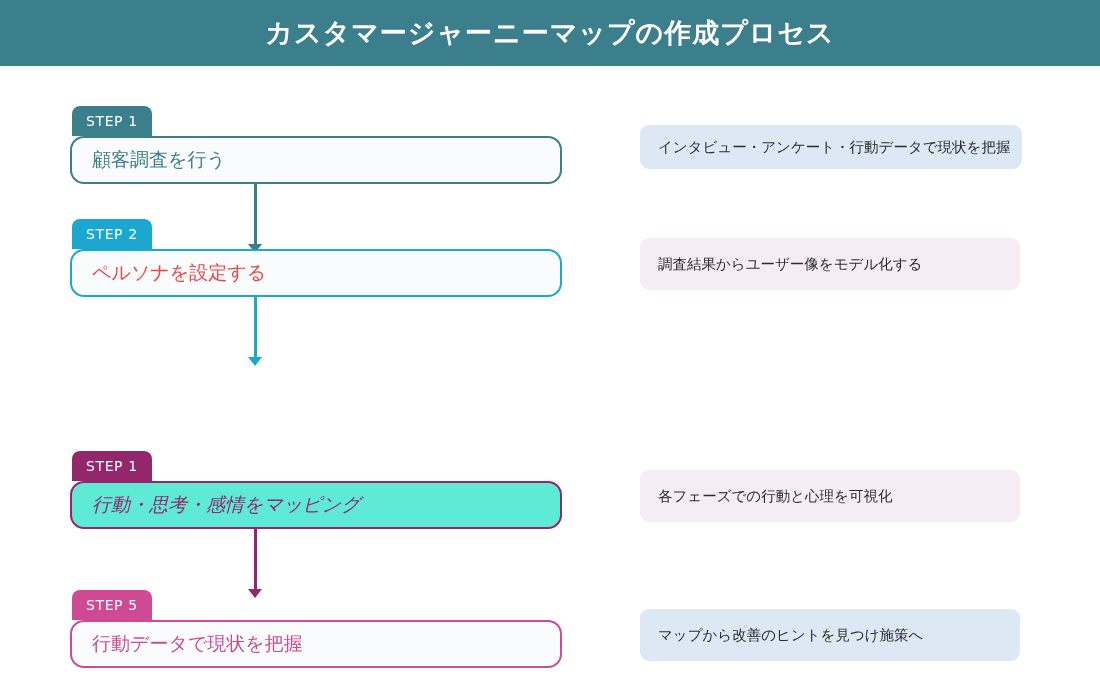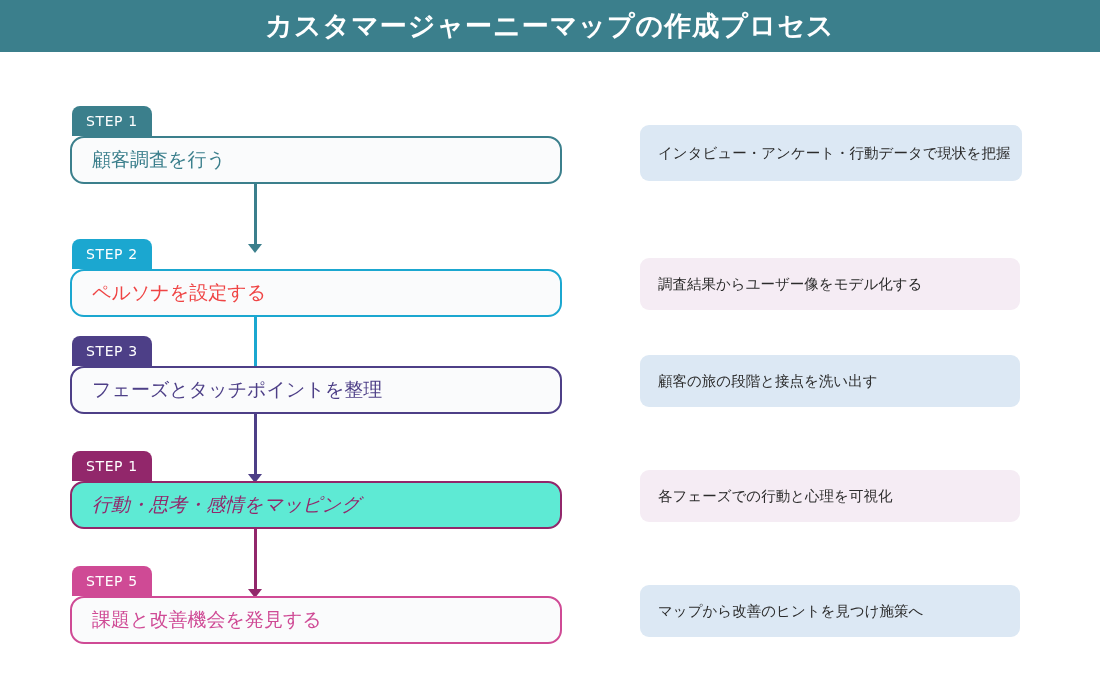--- a/index.html
+++ b/index.html
@@ -15,21 +15,21 @@
     overflow: hidden;
     position: relative;
   }
 
   
   #header-bar {
     position: absolute;
     left: 0;
     top: 0;
     width: 1100px;
-    height: 52px;
+    height: 66px;
     background: #3b7f8c;
     display: flex;
     align-items: center;
     justify-content: center;
   }
   #header-title {
     color: #ffffff;
     font-size: 27px;
     font-weight: bold;
     letter-spacing: 1px;
@@ -126,21 +126,21 @@
     left: 640px;
     height: 62px;
     border-radius: 9px;
     display: flex;
     align-items: center;
     box-sizing: border-box;
     z-index: 1;
   }
   .desc-panel.narrow {
     width: 382px;
-    height: 56px;
+    height: 44px;
     top: 44px;
   }
   .desc-panel.wide {
     width: 380px;
     height: 52px;
   }
   .desc-text {
     padding-left: 18px;
     font-size: 14.5px;
     color: #2b2b2b;
@@ -161,61 +161,48 @@
         <div class="connector-head" style="border-top-color: rgb(59, 127, 140);"></div>
       </div>
       <div class="step-badge" style="background: rgb(59, 127, 140);">STEP 1</div>
       <div class="step-card" style="border-color: rgb(59, 127, 140); background: rgb(250, 251, 252);">
         <div class="step-card-label" style="color: rgb(59, 127, 140);">顧客調査を行う</div>
       </div>
       <div class="desc-panel narrow" style="background: rgb(220, 232, 244);">
         <div class="desc-text">インタビュー・アンケート・行動データで現状を把握</div>
       </div>
     </div>
-    <div class="step-row" style="top: 148px;">
+    <div class="step-row" style="top: 128px;">
       <div class="connector">
         <div class="connector-line" style="background: rgb(27, 167, 208);"></div>
         <div class="connector-head" style="border-top-color: rgb(27, 167, 208);"></div>
       </div>
       <div class="step-badge" style="background: rgb(27, 167, 208);">STEP 2</div>
       <div class="step-card" style="border-color: rgb(27, 167, 208); background: rgb(250, 251, 252);">
         <div class="step-card-label" style="color: #ef4444;">ペルソナを設定する</div>
       </div>
       <div class="desc-panel wide" style="background: rgb(245, 236, 244);">
         <div class="desc-text">調査結果からユーザー像をモデル化する</div>
-      </div>
-    </div>
-    <div class="step-row" style="top: 245px;">
-      <div class="connector">
-        <div class="connector-line" style="background: rgb(77, 63, 135);"></div>
-        <div class="connector-head" style="border-top-color: rgb(77, 63, 135);"></div>
-      </div>
-      <div class="step-badge" style="background: rgb(77, 63, 135);">STEP 3</div>
-      <div class="step-card" style="border-color: rgb(77, 63, 135); background: rgb(250, 251, 252);">
-        <div class="step-card-label" style="color: rgb(77, 63, 135);">フェーズとタッチポイントを整理</div>
-      </div>
-      <div class="desc-panel wide" style="background: rgb(220, 232, 244);">
-        <div class="desc-text">顧客の旅の段階と接点を洗い出す</div>
       </div>
     </div>
     <div class="step-row" style="top: 360px;">
       <div class="connector">
         <div class="connector-line" style="background: rgb(146, 39, 107);"></div>
         <div class="connector-head" style="border-top-color: rgb(146, 39, 107);"></div>
       </div>
       <div class="step-badge" style="background: rgb(146, 39, 107);">STEP 1</div>
       <div class="step-card" style="border-color: rgb(146, 39, 107); background: #5eead4; font-style: italic;">
         <div class="step-card-label" style="color: rgb(146, 39, 107);">行動・思考・感情をマッピング</div>
       </div>
       <div class="desc-panel wide" style="background: rgb(245, 236, 244);">
         <div class="desc-text">各フェーズでの行動と心理を可視化</div>
       </div>
     </div>
-    <div class="step-row" style="top: 475px; text-align: center;">
+    <div class="step-row" style="top: 499px; text-align: center;">
       <div class="step-badge" style="background: rgb(207, 74, 149);">STEP 5</div>
       <div class="step-card" style="border-color: rgb(207, 74, 149); background: rgb(250, 251, 252);">
-        <div class="step-card-label" style="color: rgb(207, 74, 149);">課題と改善機会を発見する</div>
+        <div class="step-card-label" style="color: rgb(207, 74, 149);">行動データで現状を把握</div>
       </div>
       <div class="desc-panel wide" style="background: rgb(220, 232, 244);">
         <div class="desc-text">マップから改善のヒントを見つけ施策へ</div>
       </div>
     </div>
   </div>
 
 </body></html>

